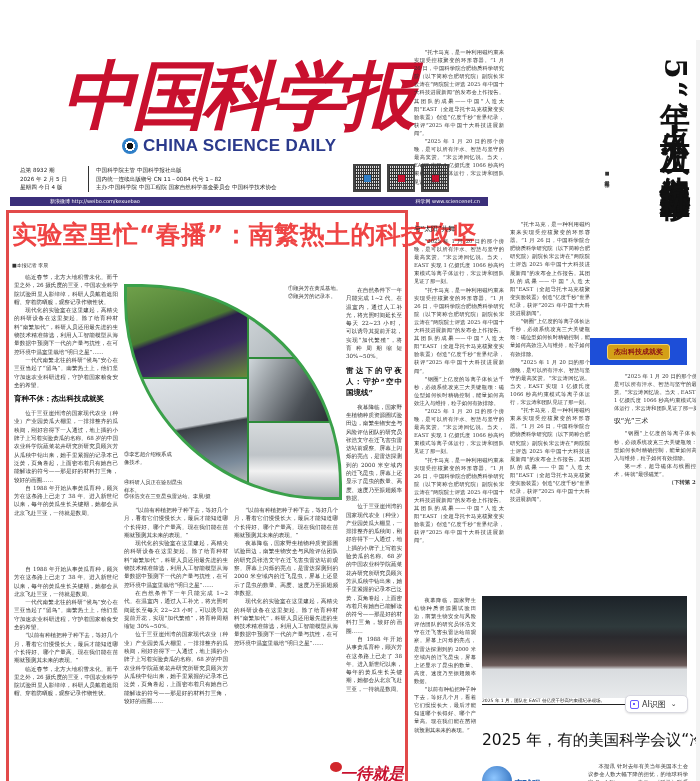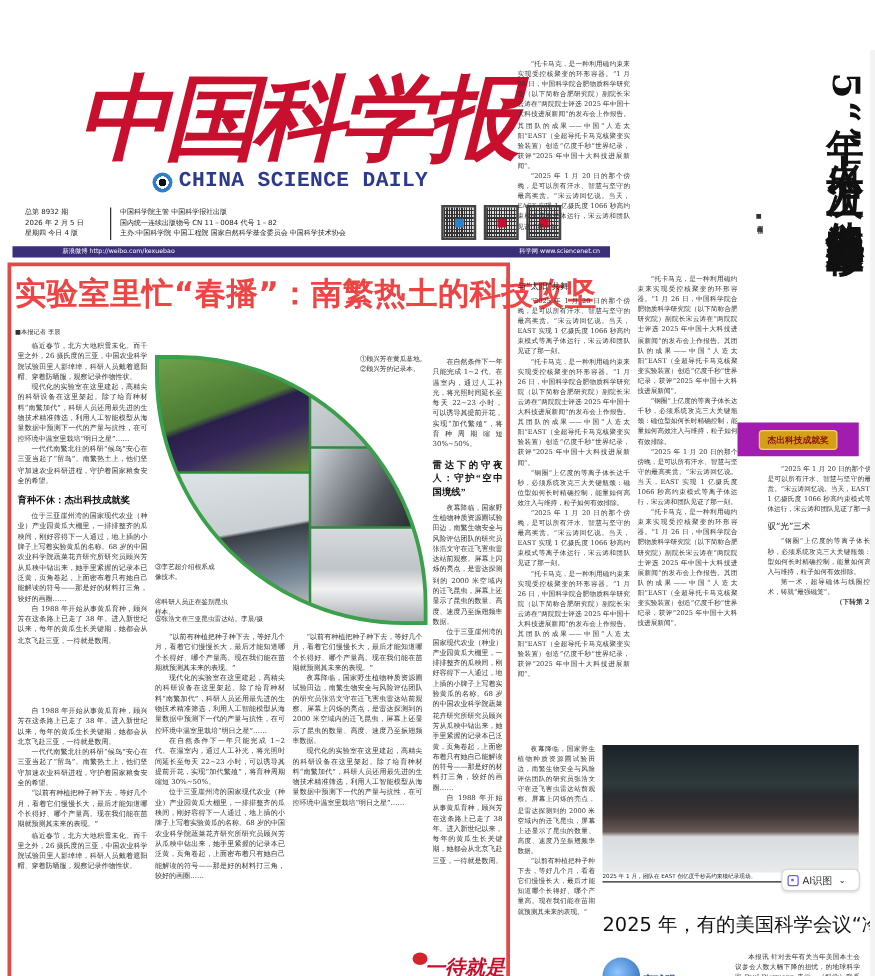--- a/index.html
+++ b/index.html
@@ -2,51 +2,51 @@
 <html><head>
 <meta charset="utf-8">
 <style>
   * { box-sizing: border-box; margin: 0; padding: 0; }
   html, body { width: 700px; height: 781px; overflow: hidden; background: #ffffff; }
   body { position: relative; font-family: "DejaVu Serif", serif; color: #1a1a1a; }
   .abs { position: absolute; margin-top: 40px; }
   .masthead-title { left: 62px; top: 12px; width: 290px; height: 86px; font-family: "DejaVu Serif", serif; font-weight: bold; font-size: 74px; line-height: 86px; color: #c8102e; letter-spacing: -4px; white-space: nowrap; font-style: italic; }
   .masthead-logo { left: 122px; top: 96px; display: flex; align-items: center; gap: 5px; }
   .eye-icon { width: 16px; height: 16px; border-radius: 50%; background: radial-gradient(circle at 50% 50%, #111 0 3px, #fff 3px 5px, #2f7fc8 5px 8px); }
-  .masthead-en { font-family: Liberation Mono, monospace; font-weight: bold; font-size: 17px; color: #2b3a8c; letter-spacing: 0.3px; }
+  .masthead-en { font-family: Liberation Sans, sans-serif; font-weight: bold; font-size: 17px; color: #2b3a8c; letter-spacing: 0.3px; }
   .issue-info { left: 20px; top: 126px; font-family: "DejaVu Sans", sans-serif; font-size: 5.6px; line-height: 8.5px; color: #222; }
   .vsep { left: 88px; top: 126px; width: 1px; height: 26px; background: #333; }
   .pub-info { left: 96px; top: 126px; font-family: "DejaVu Sans", sans-serif; font-size: 5.6px; line-height: 8.5px; color: #222; white-space: nowrap; }
   .qr { top: 124px; width: 28px; height: 28px; background:
       repeating-linear-gradient(0deg, #333 0 1px, transparent 1px 3px),
       repeating-linear-gradient(90deg, #333 0 1px, #ddd 1px 2px); border: 2px solid #444; }
   .qr-dot { position: absolute; left: 9px; top: 9px; width: 7px; height: 7px; background: #c8102e; }
   .navbar { left: 10px; top: 157px; width: 478px; height: 9px; background: #3b2f7a; color: #fff; font-family: "DejaVu Sans", sans-serif; font-size: 5px; line-height: 9px; }
   .navbar .l { position: absolute; left: 40px; }
   .navbar .r { position: absolute; right: 8px; }
   .lead-box { left: 6px; top: 170px; width: 402px; height: 608px; border: 3px solid #e24a4a; }
   .headline { left: 12px; top: 178px; font-family: "DejaVu Sans", sans-serif; font-weight: bold; font-size: 25px; line-height: 34px; color: #ef4444; white-space: nowrap; letter-spacing: 0.4px; }
   .byline { left: 12px; top: 222px; font-family: "DejaVu Sans", sans-serif; font-size: 5px; color: #333; }
   .col { font-size: 5.6px; line-height: 8.3px; color: #333; text-align: justify; overflow: hidden; }
   .col p { text-indent: 2em; }
-  .col .sub { font-family: Liberation Serif, serif; font-weight: bold; font-size: 7.5px; line-height: 11px; color: #111; text-indent: 0; margin: 5px 0 4px; }
+  .col .sub { font-family: Liberation Mono, monospace; font-weight: bold; font-size: 7.5px; line-height: 11px; color: #111; text-indent: 0; margin: 5px 0 4px; }
   .leaf { left: 124px; top: 244px; width: 218px; height: 216px; background: #2e8b3a; border-radius: 0 200px 0 200px; overflow: hidden; border: 3px solid #3aa14a; }
   .photo { position: absolute; }
   .ph1 { left: 0; top: 0; width: 120px; height: 90px; background: linear-gradient(160deg, #6fa04a 0%, #4b7a33 45%, #2a1f4a 50%, #3a2a5e 70%, #6b8a3a 100%); }
   .ph2 { left: 122px; top: 0; width: 96px; height: 70px; background: linear-gradient(135deg, #d8dde0, #9aa3a8); }
   .ph3 { left: 0; top: 92px; width: 120px; height: 124px; background: linear-gradient(170deg, #dfe4e8 0%, #c9ced3 40%, #3a3f45 42%, #7a8a9a 70%, #e8e2d4 100%); }
   .ph4 { left: 122px; top: 72px; width: 96px; height: 62px; background: linear-gradient(120deg, #cfd6da 0%, #4a4f55 60%, #1e2228 100%); }
   .ph5 { left: 122px; top: 136px; width: 96px; height: 80px; background: linear-gradient(180deg, #d6dadc 0%, #bfc4c8 40%, #f2f2f2 60%, #9aa0a6 100%); }
   .caption { font-size: 5.3px; line-height: 8px; color: #333; }
   .right-col { font-size: 5.3px; line-height: 8.1px; color: #333; text-align: justify; overflow: hidden; }
   .right-col p { text-indent: 2em; }
   .right-col .sub { font-family: "DejaVu Sans", sans-serif; font-weight: normal; font-size: 6.8px; line-height: 10px; color: #222; text-indent: 0; margin: 4px 0 3px; }
   .vertical-title { left: 610px; top: 18px; width: 84px; writing-mode: vertical-rl; font-family: "DejaVu Serif", serif; font-weight: bold; font-size: 30px; line-height: 38px; color: #111; letter-spacing: 1px; height: 300px; }
   .vert-byline { left: 604px; top: 130px; writing-mode: vertical-rl; font-family: "DejaVu Sans", sans-serif; font-size: 5px; color: #333; }
-  .award { left: 590px; top: 298px; width: 97px; height: 27px; background: #a21caf; display: flex; align-items: center; justify-content: center; }
+  .award { left: 590px; top: 298px; width: 97px; height: 27px; background: #1d4ed8; display: flex; align-items: center; justify-content: center; }
   .award-inner { background: #d4a017; color: #8c0f15; font-family: "DejaVu Sans", sans-serif; font-weight: bold; font-size: 7px; padding: 2px 6px; border-radius: 3px; border: 1px solid #f4d26b; }
   .east-photo { left: 482px; top: 556px; width: 205px; height: 102px; background: linear-gradient(180deg, #1c2228 0%, #2f3a3c 30%, #2a2a2e 40%, #3a3434 55%, #6a5a58 68%, #d9dcdf 72%, #e8eaec 100%); }
   .east-cap { left: 482px; top: 658px; width: 205px; font-family: "DejaVu Sans", sans-serif; font-size: 4.5px; color: #222; border-bottom: 1px solid #222; padding-bottom: 1px; }
   .ai-btn { left: 625px; top: 655px; width: 63px; height: 18px; border: 1px solid #d8d8e0; border-radius: 5px; background: #fff; font-family: "DejaVu Sans", sans-serif; font-size: 8px; display: flex; align-items: center; gap: 3px; padding: 0 4px; color: #333; box-shadow: 0 1px 2px rgba(0,0,0,0.12); }
   .ai-icon { width: 9px; height: 9px; border: 1.5px solid #6a5cff; border-radius: 2px; position: relative; }
   .ai-icon::after { content: ""; position: absolute; left: 2px; top: 2px; width: 2px; height: 2px; background: #6a5cff; }
   .bottom-head { left: 482px; top: 688px; font-family: "DejaVu Sans", sans-serif; font-size: 15.5px; line-height: 24px; color: #111; white-space: nowrap; }
   .globe-logo { left: 482px; top: 722px; width: 100px; height: 40px; }
   .globe { position: absolute; left: 0; top: 4px; width: 30px; height: 30px; border-radius: 50%; background: radial-gradient(circle at 40% 40%, #8ec6ff, #1f5fb0); }
   .globe-text { position: absolute; left: 32px; top: 16px; font-family: "DejaVu Sans", sans-serif; font-size: 9px; color: #1f5fb0; font-weight: bold; }

